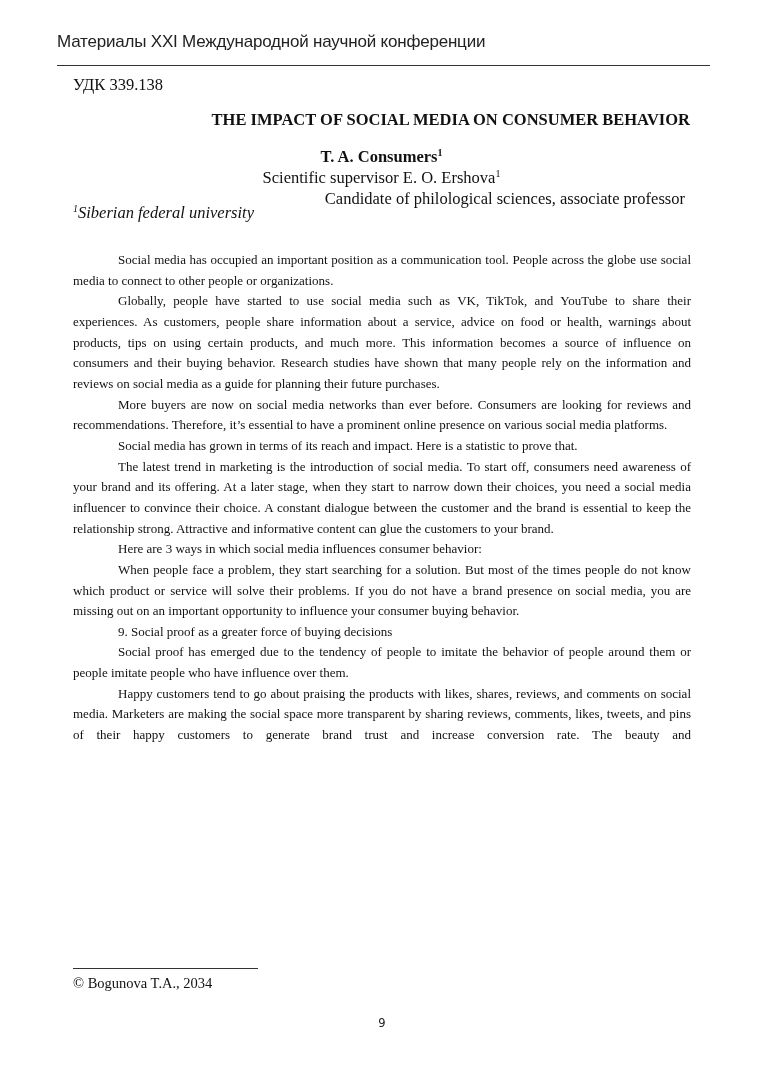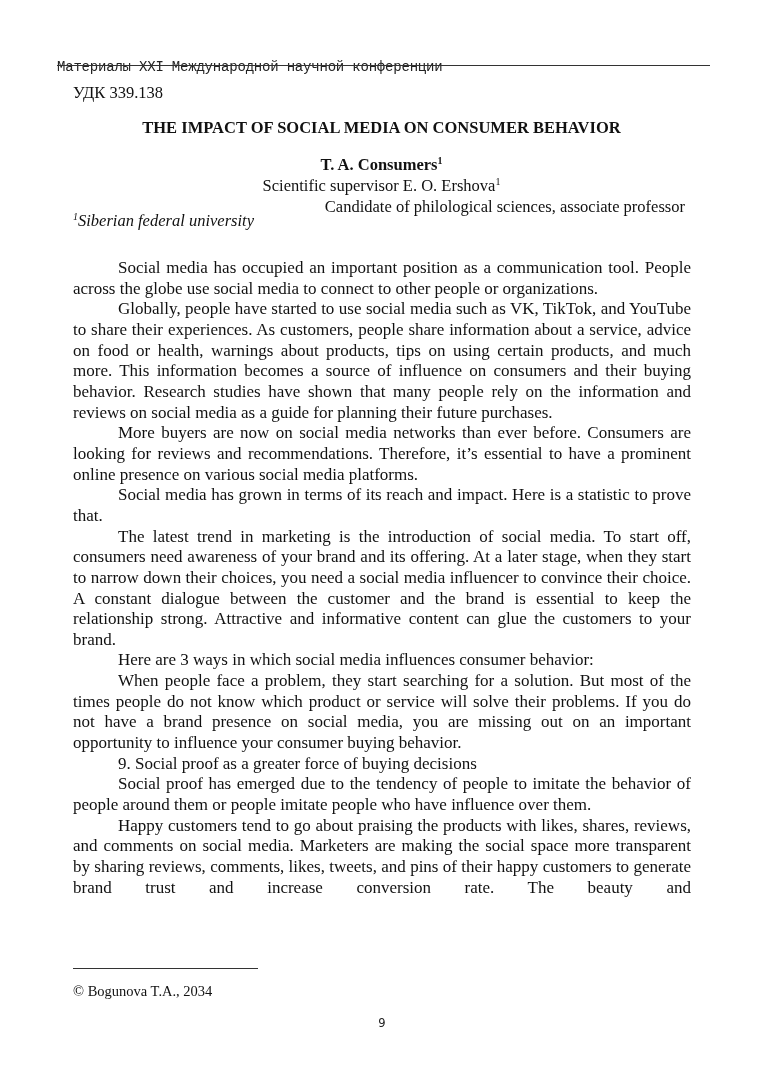--- a/index.html
+++ b/index.html
@@ -1,33 +1,33 @@
 <!DOCTYPE html>
 <html><head>
 <meta charset="utf-8">
 <style>
   html, body { margin: 0; padding: 0; background: #ffffff; }
   body { width: 764px; height: 1080px; position: relative; overflow: hidden; color: #111; }
   .running-header {
-    position: absolute; left: 57px; top: 59px; width: 653px;
-    font-family: Liberation Mono, monospace; font-size: 14px; color: #222;
+    position: absolute; left: 57px; top: 32px; width: 653px;
+    font-family: Liberation Sans, sans-serif; font-size: 17px; color: #222;
     letter-spacing: -0.2px;
   }
   .header-rule { position: absolute; left: 57px; top: 65px; width: 653px; height: 0; border-top: 1px solid #333; }
-  .serif { font-family: "Liberation Serif", serif; margin-top: 8px; }
+  .serif { font-family: "Liberation Serif", serif; }
   .udk { position: absolute; left: 73px; top: 75px; font-size: 16.5px; }
-  .title { position: absolute; left: 73px; top: 110px; width: 617px; text-align: center; font-weight: bold; font-size: 16.5px; }
+  .title { position: absolute; left: 73px; top: 110px; width: 617px; text-align: right; font-weight: bold; font-size: 16.5px; }
   .author { position: absolute; left: 73px; top: 147px; width: 617px; text-align: center; font-weight: bold; font-size: 16.5px; }
   .supervisor { position: absolute; left: 73px; top: 168px; width: 617px; text-align: center; font-size: 16.5px; }
   .degree { position: absolute; left: 68px; top: 189px; width: 617px; text-align: right; font-size: 16.5px; }
   .affil { position: absolute; left: 73px; top: 203px; width: 617px; text-align: left; font-style: italic; font-size: 16.5px; }
   sup { font-size: 10px; line-height: 0; vertical-align: 6px; }
   .body-text {
     position: absolute; left: 73px; top: 250px; width: 618px;
-    font-size: 17px; line-height: 20.65px; text-align: justify;
+    font-size: 13px; line-height: 20.65px; text-align: justify;
   }
   .body-text p { margin: 0; text-indent: 45px; }
   .footnote-rule { position: absolute; left: 73px; top: 968px; width: 185px; border-top: 1px solid #333; }
   .footnote { position: absolute; left: 73px; top: 975px; font-size: 14.5px; }
   .page-number {
     position: absolute; left: 0; top: 1016px; width: 764px; text-align: center;
     font-family: "DejaVu Sans", sans-serif; font-size: 11.5px; color: #222;
   }
 </style>
 </head>

